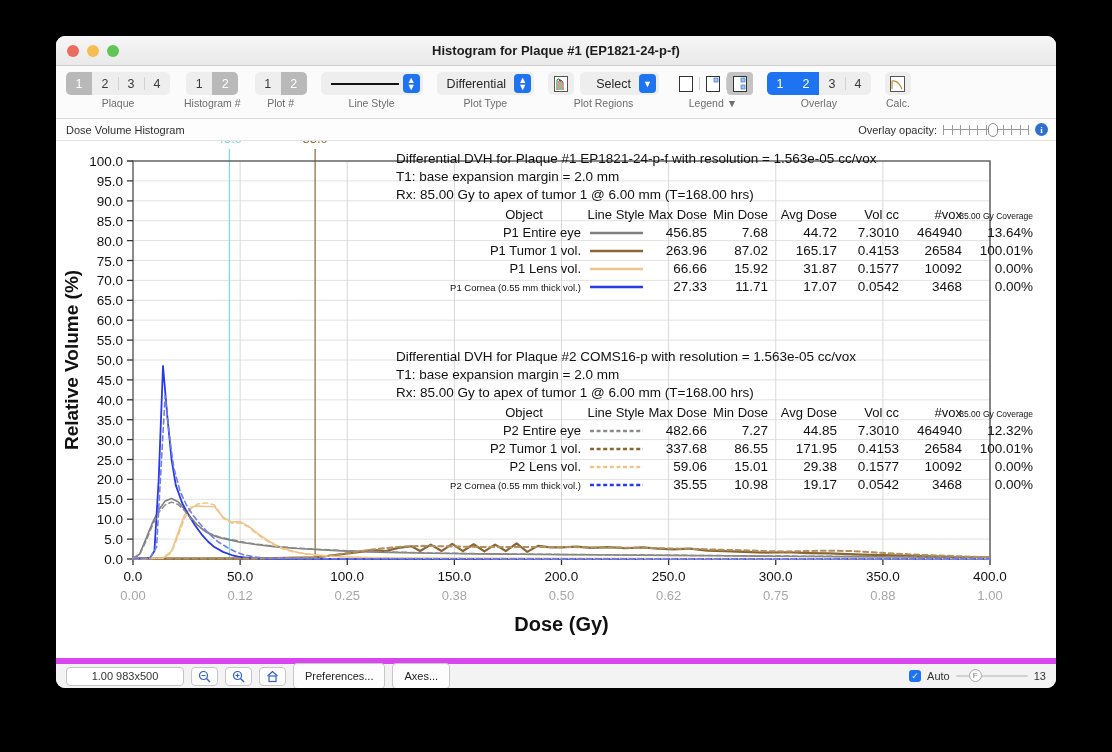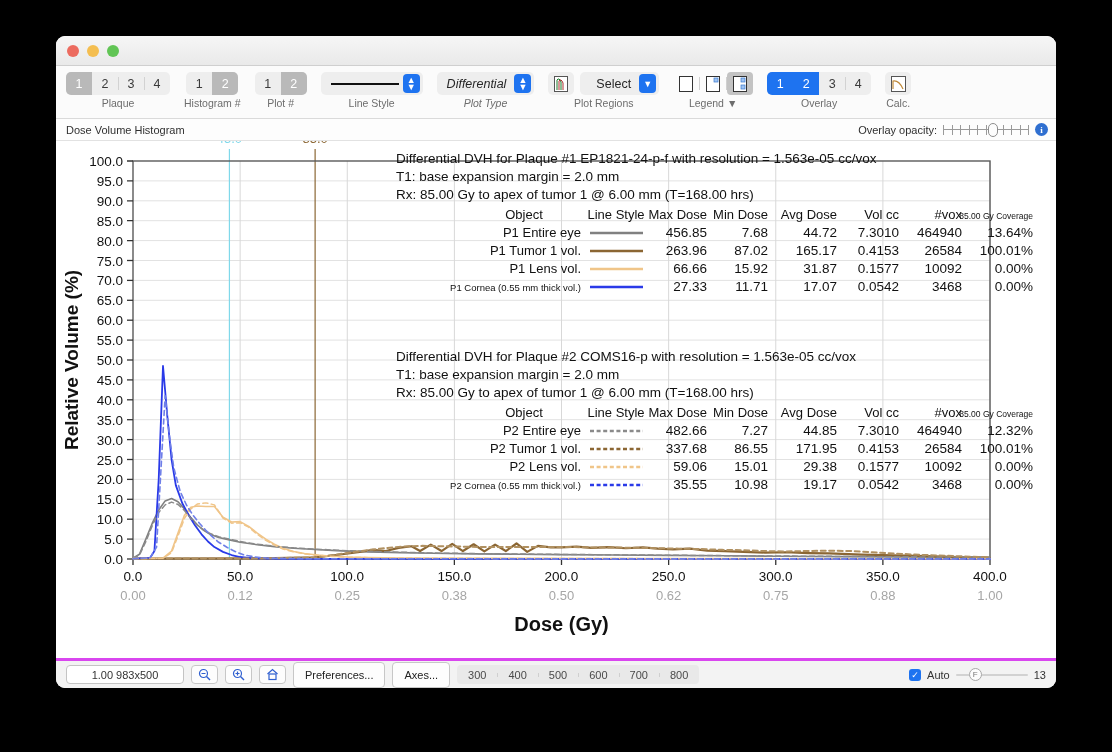--- a/index.html
+++ b/index.html
@@ -119,21 +119,21 @@
     width:13px; height:13px; border-radius:50%; background:#2f6fd0; color:#fff;
     font-size:9px; font-weight:bold; display:flex; align-items:center; justify-content:center;
     font-family:"Liberation Serif", serif;
   }
   
   #plotarea { flex: 1; position: relative; background: #ffffff; }
   #plotsvg { position:absolute; left:0; top:0; }
   
   #bottombar {
     flex: 0 0 30px; height: 30px;
-    background: #f3f3f3; border-top: 3px solid #d946ef;
+    background: #f3f3f3; border-top: 6px solid #d946ef;
     display: flex; align-items: center; padding: 0 10px; gap: 7px;
     font-size: 11px; color: #333;
   }
   .bfield {
     height: 19px; min-width: 118px; background: #fff;
     border: 1px solid #c4c4c4; border-radius: 4px;
     display:flex; align-items:center; justify-content:center; font-size: 11px;
   }
   .bbtn {
     height: 19px; background: #fdfdfd; border: 1px solid #c7c7c7;
@@ -166,20 +166,21 @@
 <body>
 
 <div id="window">
 
   <div id="titlebar">
     <div class="traffic">
       <div class="tl red"></div>
       <div class="tl yellow"></div>
       <div class="tl green"></div>
     </div>
+    <div id="titletext">Histogram for Plaque #1 (EP1821-24-p-f)</div>
   </div>
 
   <div id="toolbar">
 
     <div class="tgroup" style="margin-right:14px;">
       <div class="seg">
         <div class="cell on">1</div>
         <div class="cell">2</div>
         <div class="cell">3</div>
         <div class="cell">4</div>
@@ -205,21 +206,21 @@
     </div>
 
     <div class="tgroup" style="margin-right:14px;">
       <div class="linestyle-box">
         <div class="lsline"></div>
         <div class="chev">▲<span>▼</span></div>
       </div>
       <div class="tcaption">Line Style</div>
     </div>
 
-    <div class="tgroup" style="margin-right:14px;font-style:italic;">
+    <div class="tgroup" style="margin-right:14px;">
       <div class="popup">
         <span>Differential</span>
         <div class="chev">▲<span>▼</span></div>
       </div>
       <div class="tcaption">Plot Type</div>
     </div>
 
     <div class="tgroup" style="margin-right:14px;">
       <div style="display:flex; align-items:center; gap:6px;">
         <div class="iconbtn">
@@ -529,28 +530,20 @@
         </svg>
     </div>
     <div class="bicon">
       <svg width="13" height="13" viewBox="0 0 13 13">
           <path d="M1.5 6 L6.5 1.5 L11.5 6" fill="none" stroke="#2f5fd0" stroke-width="1.2"></path>
           <rect x="3" y="6" width="7" height="5.5" fill="none" stroke="#2f5fd0" stroke-width="1.2"></rect>
         </svg>
     </div>
     <div class="bbtn">Preferences...</div>
     <div class="bbtn">Axes...</div>
-    <div class="numseg">
-      <span>300</span>
-      <span>400</span>
-      <span>500</span>
-      <span>600</span>
-      <span>700</span>
-      <span>800</span>
-    </div>
     <div id="bright">
       <div class="cbox">✓</div>
       <span>Auto</span>
       <div class="fslider">
         <div class="ftrack"></div>
         <div class="fthumb">F</div>
       </div>
       <span>13</span>
     </div>
   </div>

